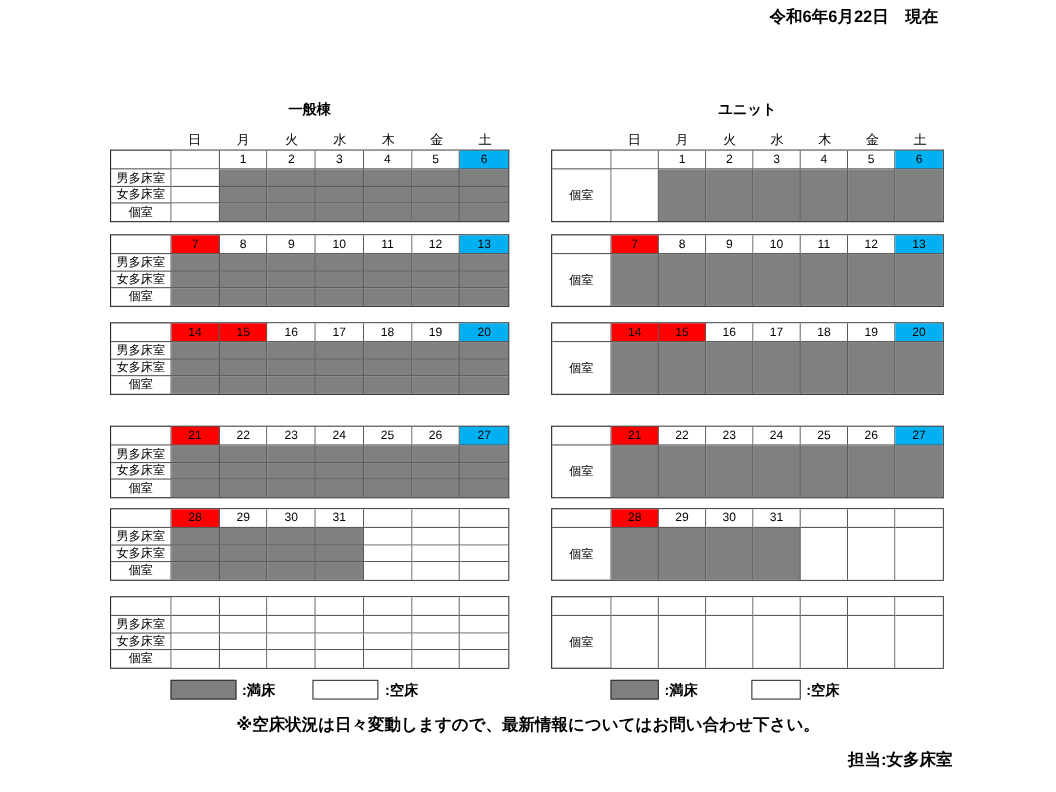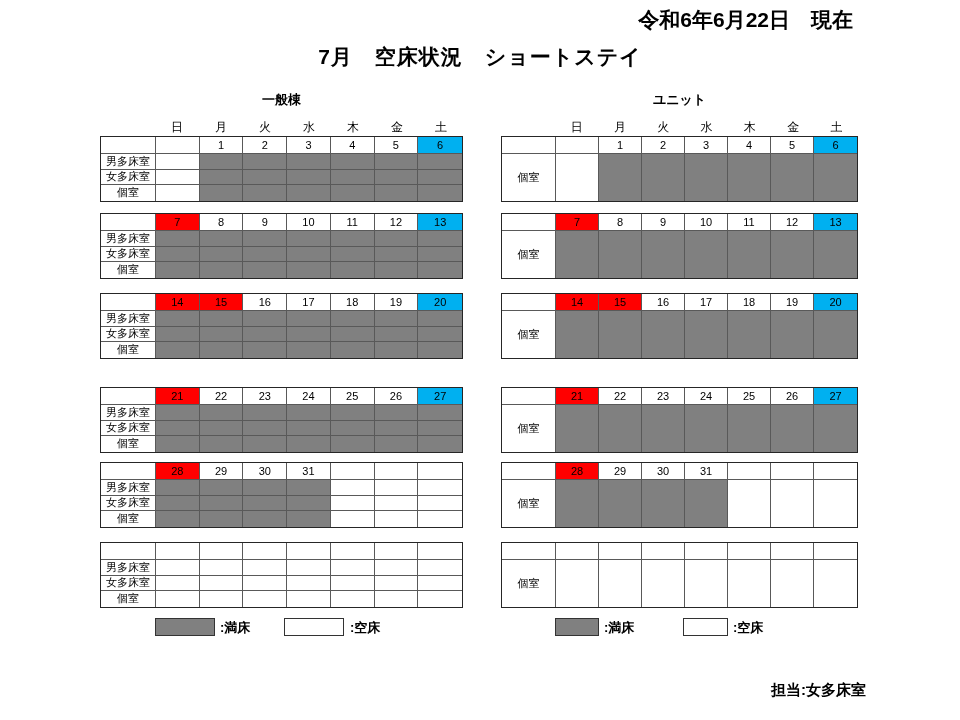--- a/index.html
+++ b/index.html
@@ -1,20 +1,20 @@
 <!DOCTYPE html>
 <html><head>
 <meta charset="utf-8">
 <style>
   * { margin:0; padding:0; box-sizing:border-box; }
   html,body { background:#fff; }
   body { font-family:"Liberation Sans","DejaVu Sans",sans-serif; color:#000; }
   .page { position:relative; width:960px; height:720px; background:#ffffff; overflow:hidden; }
 
-  .as-of { position:absolute; top:6px; right:107px; font-size:21px; font-weight:bold; }
+  .as-of { position:absolute; top:6px; right:107px; font-size:15px; font-weight:bold; }
   .title { position:absolute; top:43px; left:0; width:100%; text-align:center;
            font-size:21px; font-weight:bold; letter-spacing:1px; }
 
   .section-title { position:absolute; top:91px; font-size:13px; font-weight:bold; text-align:center; }
   #section-title-general { left:100px; width:363px; }
   #section-title-unit    { left:501px; width:357px; }
 
   .weekday { position:absolute; top:119px; text-align:center; font-size:12px; }
 
   .week-table { position:absolute; display:grid; border:1.5px solid #262626; background:#fff; }
@@ -38,21 +38,20 @@
   .note    { position:absolute; top:650px; left:0; width:100%; text-align:center;
              font-size:15px; font-weight:bold; }
   .contact { position:absolute; top:681px; right:94px; font-size:15px; font-weight:bold; }
 </style>
 </head>
 <body>
 
 <div class="page">
 
   <div class="as-of">令和6年6月22日　現在</div>
-  <div class="title">7月　空床状況　ショートステイ</div>
 
   <div class="section-title" id="section-title-unit">ユニット</div>
   <div class="section-title" id="section-title-general">一般棟</div>
 
   <div id="general-col">
       <div class="weekday" style="left: 155px; width: 44px;">日</div>
       <div class="weekday" style="left: 199px; width: 44px;">月</div>
       <div class="weekday" style="left: 243px; width: 44px;">火</div>
       <div class="weekday" style="left: 287px; width: 44px;">水</div>
       <div class="weekday" style="left: 331px; width: 44px;">木</div>
@@ -384,15 +383,16 @@
   <div class="legend-swatch" id="legend-general-full-swatch" style="background: rgb(128, 128, 128);"></div>
   <div class="legend-label" id="legend-general-full-label">:満床</div>
   <div class="legend-swatch" id="legend-general-vacant-swatch" style="background: rgb(255, 255, 255);"></div>
   <div class="legend-label" id="legend-general-vacant-label">:空床</div>
 
   <div class="legend-swatch" id="legend-unit-full-swatch" style="background: rgb(128, 128, 128);"></div>
   <div class="legend-label" id="legend-unit-full-label">:満床</div>
   <div class="legend-swatch" id="legend-unit-vacant-swatch" style="background: rgb(255, 255, 255);"></div>
   <div class="legend-label" id="legend-unit-vacant-label">:空床</div>
 
+  <div class="note">※空床状況は日々変動しますので、最新情報についてはお問い合わせ下さい。</div>
   <div class="contact">担当:女多床室</div>
 
 </div>
 
 </body></html>

